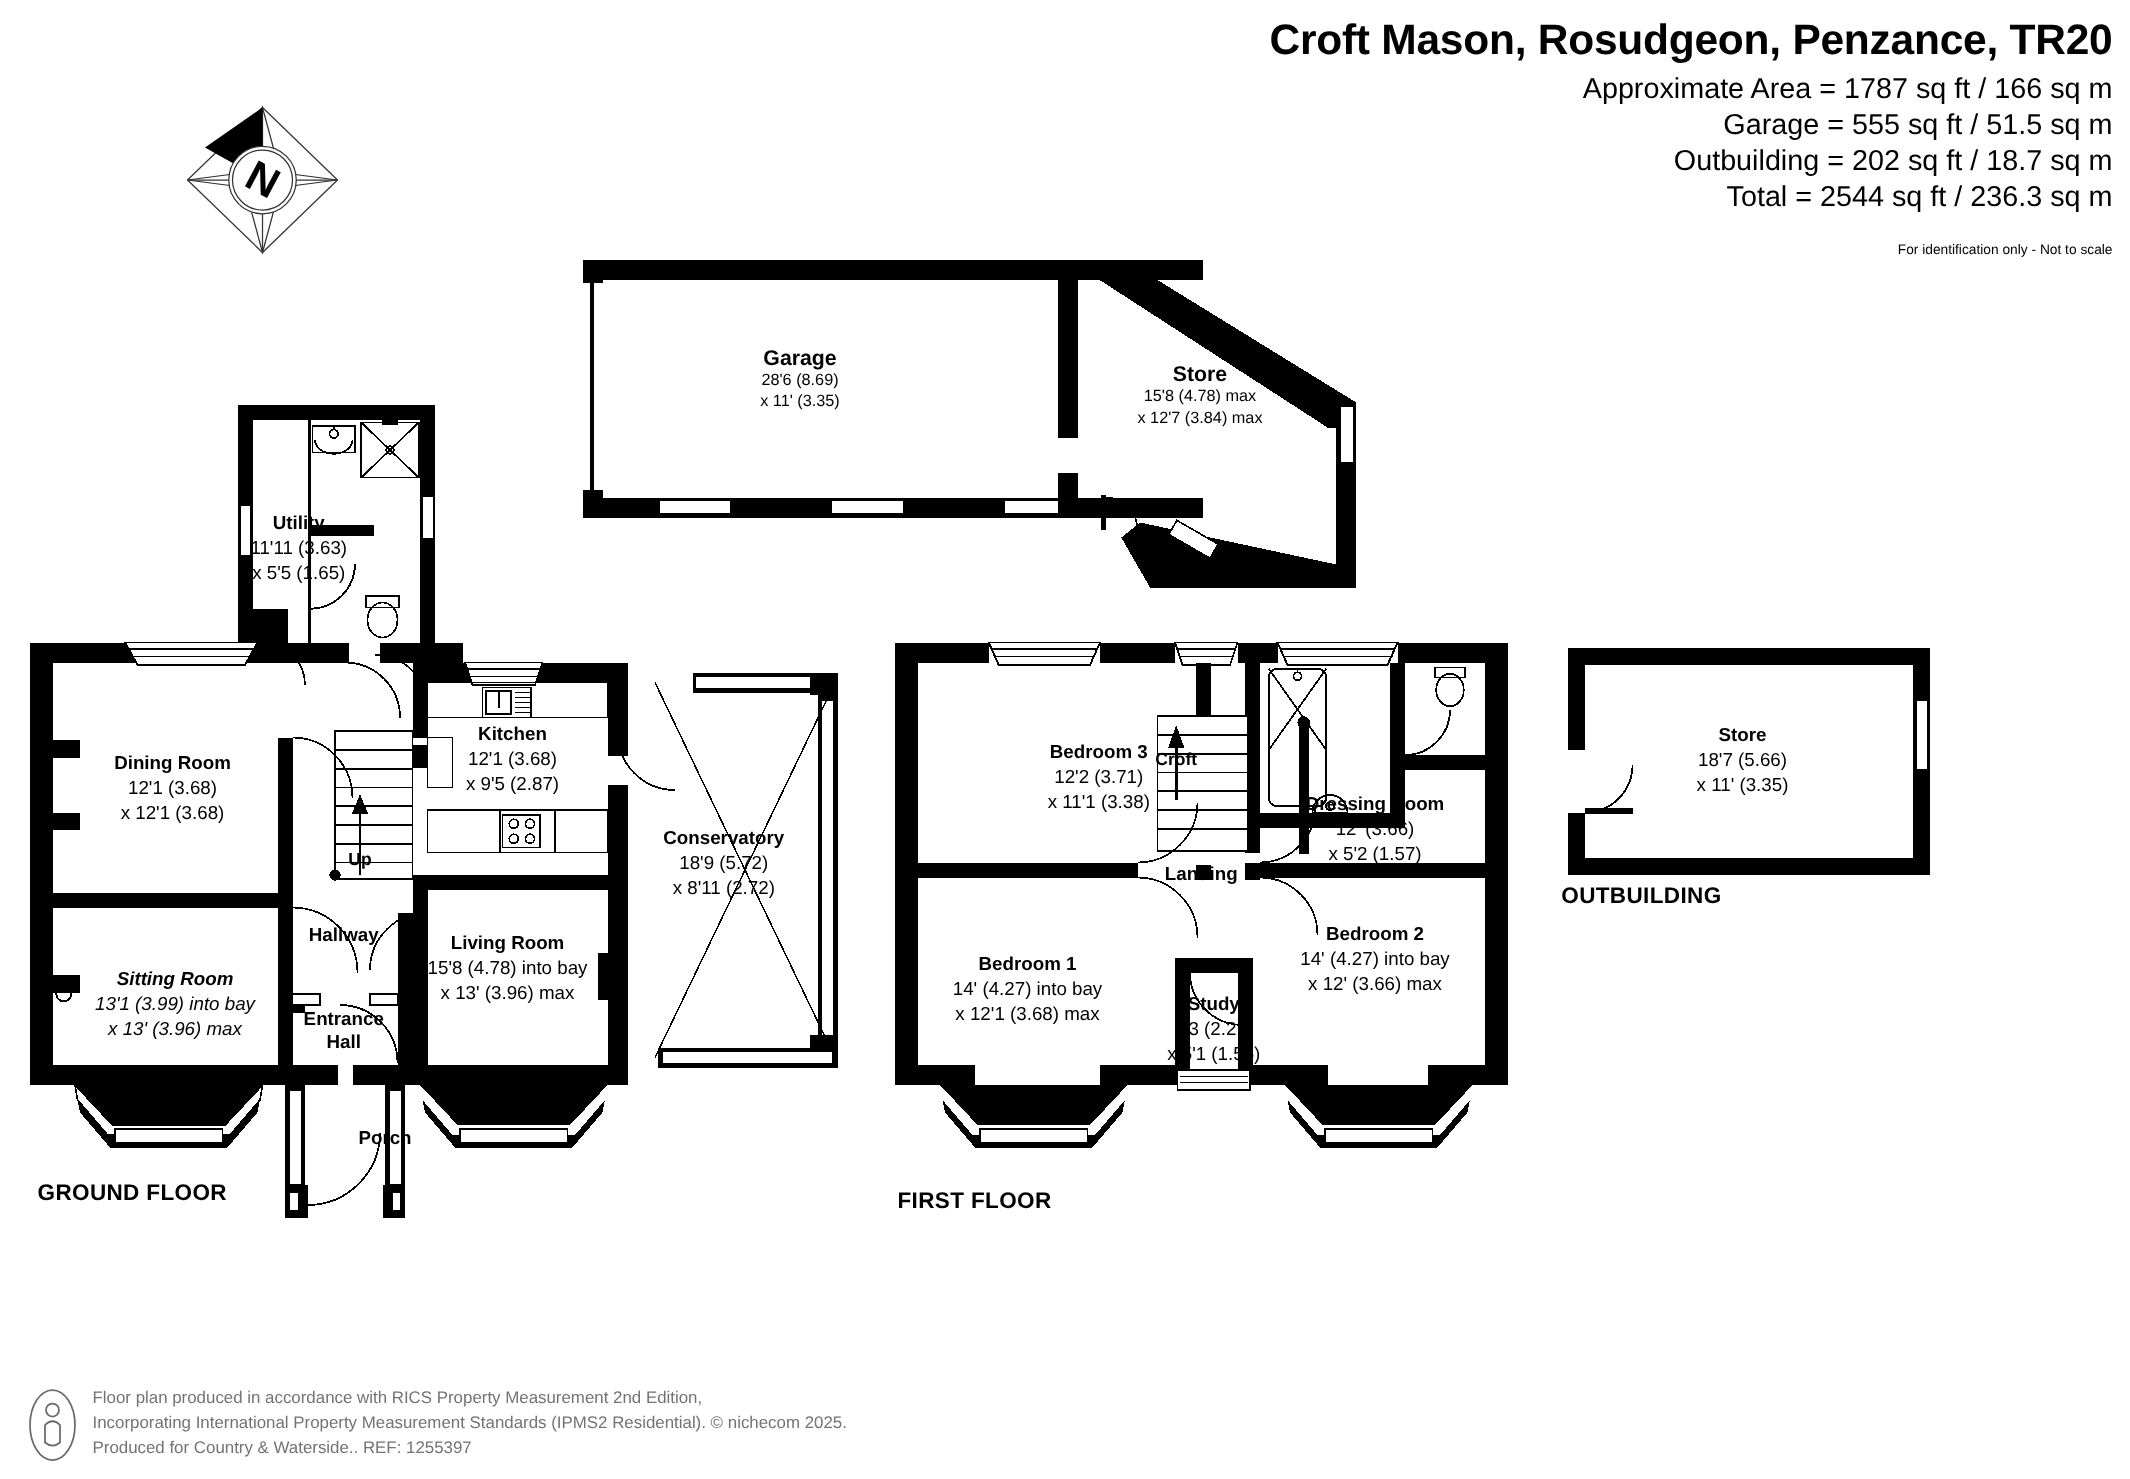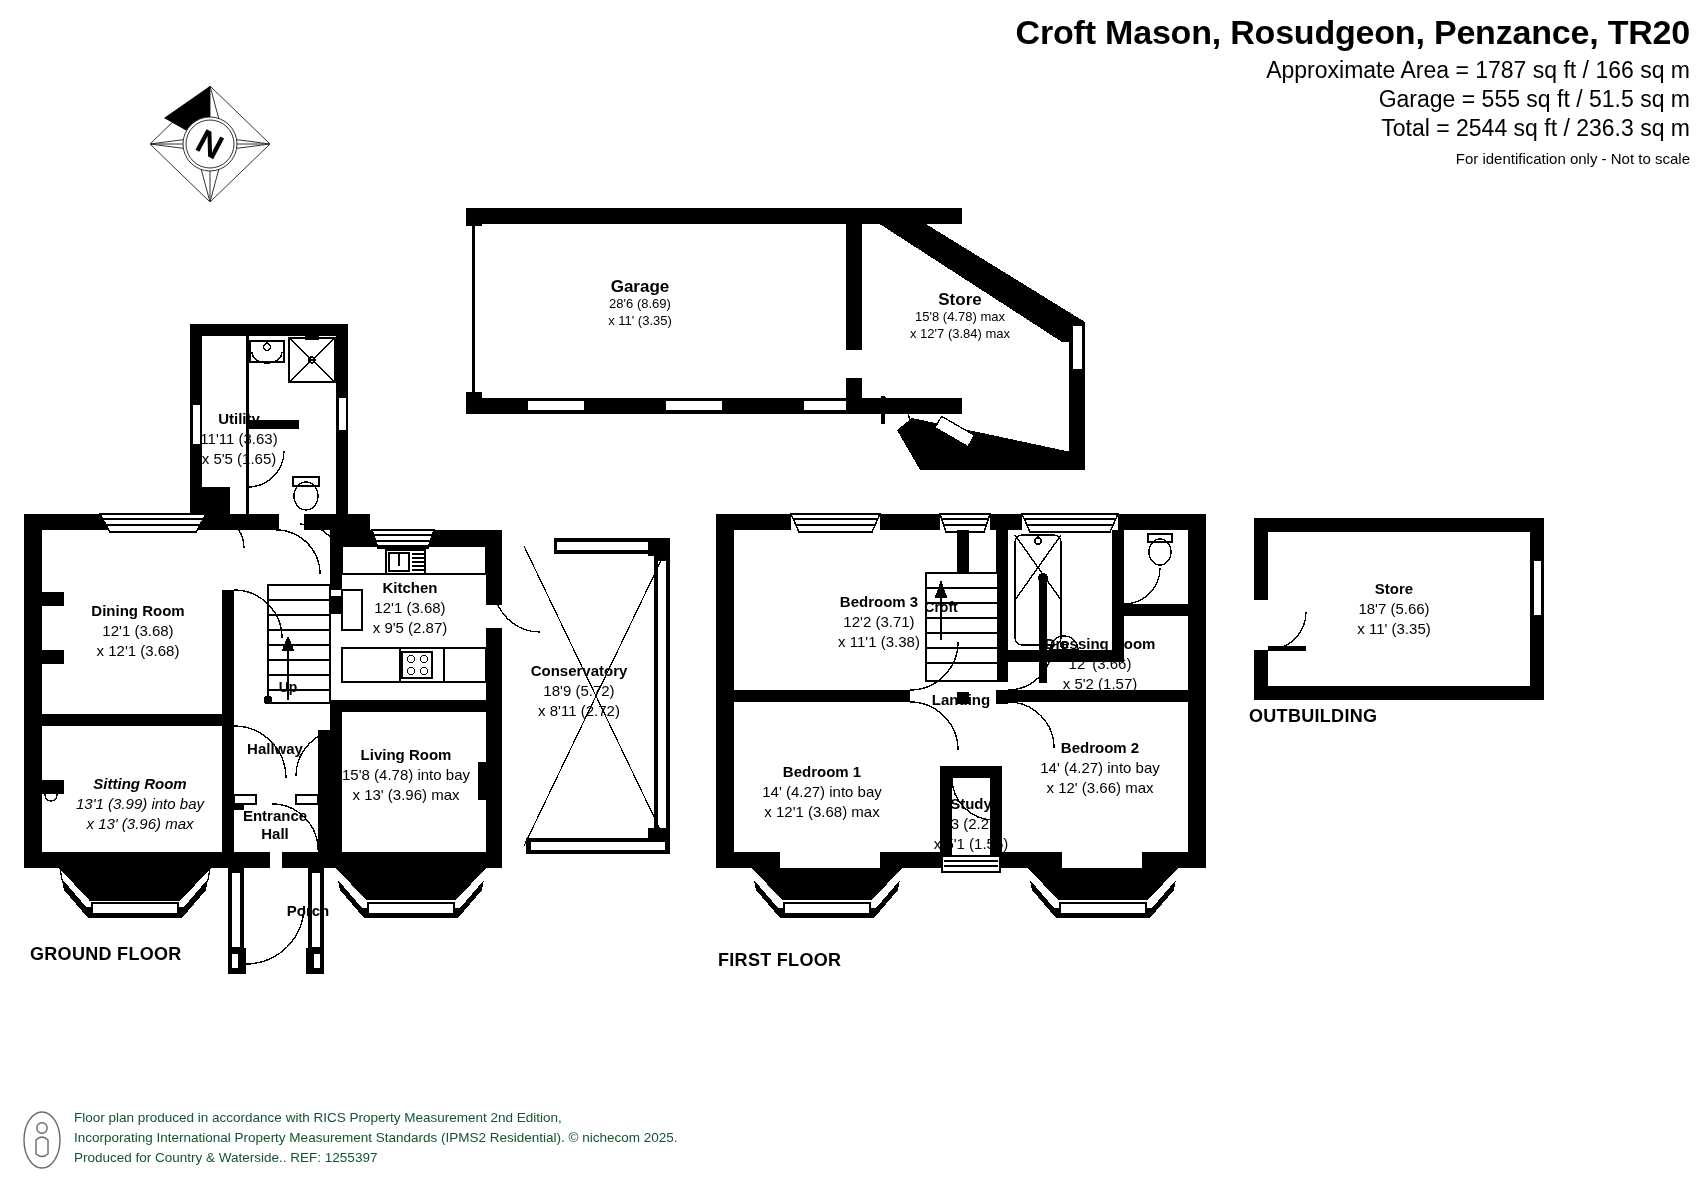--- a/index.html
+++ b/index.html
@@ -34,23 +34,23 @@
     line-height: 40px;
     margin: 12px 0 4px 0;
     white-space: nowrap;
   }
   .area-line {
     font-size: 23px;
     line-height: 29px;
     white-space: nowrap;
   }
   .idonly {
-    font-size: 15px;
+    font-size: 11px;
     line-height: 22px;
-    margin-top: 5px;
+    margin-top: 17px;
   }
 
   
   .compass {
     position: absolute;
     left: 146px;
     top: 82px;
     width: 128px;
     height: 124px;
   }
@@ -114,40 +114,41 @@
     top: 1108px;
     width: 760px;
     height: 70px;
   }
   .footer-text {
     position: absolute;
     left: 60px;
     top: 0px;
     font-size: 13.5px;
     line-height: 19.5px;
-    color: #14532d;
+    color: #737373;
     white-space: nowrap;
   }
   .footer-icon {
     position: absolute;
     left: 8px;
     top: 2px;
     width: 40px;
     height: 60px;
   }
 </style>
 </head>
 <body>
 
 <div id="page">
 
   <div class="header">
     <div class="title">Croft Mason, Rosudgeon, Penzance, TR20</div>
     <div class="area-line">Approximate Area = 1787 sq ft / 166 sq m</div>
     <div class="area-line">Garage = 555 sq ft / 51.5 sq m</div>
+    <div class="area-line">Outbuilding = 202 sq ft / 18.7 sq m</div>
     <div class="area-line">Total = 2544 sq ft / 236.3 sq m</div>
     <div class="idonly">For identification only - Not to scale</div>
   </div>
 
   <div class="compass">
     <svg viewBox="0 0 128 124" width="128" height="124">
       <g fill="none" stroke="#333" stroke-width="1">
         <polygon points="64,4 78,56 124,62 78,68 64,120 50,68 4,62 50,56" fill="#ffffff"></polygon>
         <line x1="64" y1="4" x2="64" y2="120"></line>
         <line x1="4" y1="62" x2="124" y2="62"></line>

